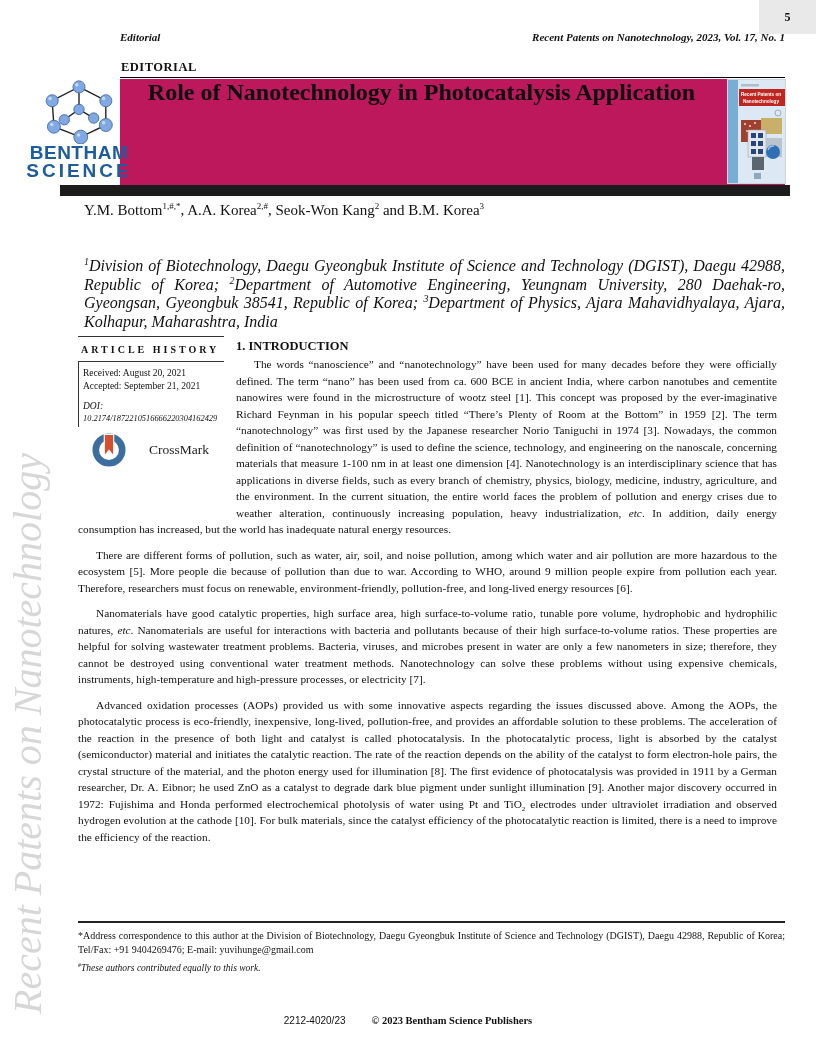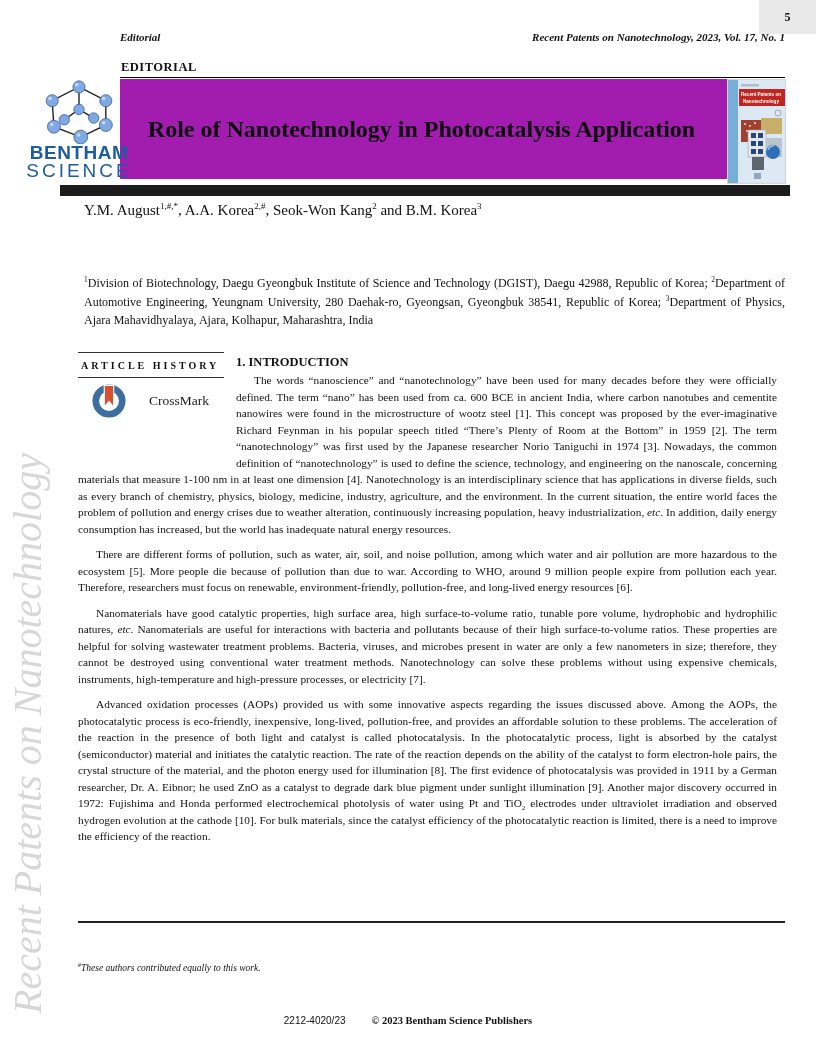--- a/index.html
+++ b/index.html
@@ -8,38 +8,38 @@
   sup{vertical-align:super;font-size:62%;line-height:0;}
   sub{vertical-align:sub;font-size:62%;line-height:0;}
   i{font-style:italic;}
 
   .pagenum-box{position:absolute;top:0;right:0;width:57px;height:34px;background:#e9e9e9;
         display:flex;align-items:center;justify-content:center;font-weight:bold;font-size:12px;}
   .running-head{position:absolute;top:31px;left:120px;width:665px;display:flex;
         justify-content:space-between;font-size:11px;font-weight:bold;font-style:italic;}
   .editorial-label{position:absolute;top:60px;left:121px;font-size:12.5px;font-weight:bold;letter-spacing:.5px;}
   .rule-under-editorial{position:absolute;top:77px;left:120px;width:665px;border-top:1.5px solid #000;}
-  .banner{position:absolute;top:79px;left:120px;width:665px;height:100px;background:#a21caf;
-        display:flex;align-items:center;}
+  .banner{position:absolute;top:79px;left:120px;width:665px;height:117px;background:#be185d;
+        display:flex;}
   .banner-title{width:100%;text-align:center;padding-right:62px;font-size:24px;font-weight:bold;color:#0d0d0d;}
 
   .bentham-logo{position:absolute;top:80px;left:26px;width:106px;text-align:center;}
   .bentham-logo svg{display:block;margin:0 auto;}
   .bl-line1{font-family:"Liberation Sans",sans-serif;font-weight:bold;font-size:19px;color:#1d5c9e;letter-spacing:.5px;line-height:18px;}
-  .bl-line2{font-family:"Liberation Sans",sans-serif;font-weight:normal;font-size:19px;color:#1d5c9e;letter-spacing:3px;line-height:18px;}
+  .bl-line2{font-family:"Liberation Sans",sans-serif;font-weight:bold;font-size:19px;color:#1d5c9e;letter-spacing:3px;line-height:18px;}
 
   .cover{position:absolute;top:80px;left:728px;width:57px;height:103px;box-shadow:0 0 0 1px #cfd6dc;}
   .black-bar{position:absolute;top:185px;left:60px;width:730px;height:11px;background:#1c1c1c;}
 
   .authors{position:absolute;top:202px;left:84px;width:701px;font-size:15px;}
   .authors sup{font-size:60%;}
-  .affiliations{position:absolute;top:274px;left:84px;width:701px;
-        font-size:12px;line-height:18.5px;text-align:justify;}
+  .affiliations{position:absolute;top:257px;left:84px;width:701px;font-style:italic;
+        font-size:16px;line-height:18.5px;text-align:justify;}
 
-  .body-area{position:absolute;top:352px;left:78px;width:707px;max-height:564px;overflow:hidden;}
+  .body-area{position:absolute;top:336px;left:78px;width:707px;max-height:564px;overflow:hidden;}
   .history{float:left;width:146px;margin:0 12px 46px 0;border-top:1.5px solid #333;}
   .ah-heading{font-size:10px;font-weight:bold;letter-spacing:3px;padding:7px 0 6px 3px;
         border-bottom:1px solid #333;}
   .ah-details{border-left:1px solid #333;padding:5px 0 2px 4px;font-size:9.5px;line-height:12.5px;}
   .ah-doi{margin-top:8px;font-style:italic;}
   .ah-doi-num{font-size:8.4px;}
   .crossmark{display:flex;align-items:center;gap:23px;margin:6px 0 0 14px;cursor:pointer;}
   .crossmark-label{font-size:13.5px;color:#1a1a1a;}
   .intro-heading{margin:0 0 2px 0;padding-top:3px;font-size:12.5px;font-weight:bold;}
   .body-area p{margin:0 8px 9px 0;font-size:11.3px;line-height:16.5px;text-align:justify;text-indent:18px;}
@@ -130,43 +130,52 @@
       <rect x="38" y="58" width="16" height="19" fill="#b9c4cf"></rect>
       <circle cx="45" cy="72" r="7" fill="#2f6fb5"></circle>
       <path d="M40,70 a6,6 0 0 1 6,-4" stroke="#9cc4e8" stroke-width="1.4" fill="none"></path>
       <rect x="24" y="77" width="12" height="13" fill="#5a6570"></rect>
       <rect x="26" y="93" width="7" height="6" fill="#8fa8c0"></rect>
     </svg>
   </div>
 
   <div class="black-bar"></div>
 
-  <div class="authors"><span>Y.M. August</span><sup>1,#,*</sup><span>, A.A. Korea</span><sup>2,#</sup><span>, Seok-Won Kang</span><sup>2</sup><span> and B.M. Korea</span><sup>3</sup></div>
+  <div class="authors"><span>Y.M. Bottom</span><sup>1,#,*</sup><span>, A.A. Korea</span><sup>2,#</sup><span>, Seok-Won Kang</span><sup>2</sup><span> and B.M. Korea</span><sup>3</sup></div>
   <div class="affiliations"><sup>1</sup><span>Division of Biotechnology, Daegu Gyeongbuk Institute of Science and Technology (DGIST), Daegu 42988, Republic of Korea; </span><sup>2</sup><span>Department of Automotive Engineering, Yeungnam University, 280 Daehak-ro, Gyeongsan, Gyeongbuk 38541, Republic of Korea; </span><sup>3</sup><span>Department of Physics, Ajara Mahavidhyalaya, Ajara, Kolhapur, Maharashtra, India</span></div>
 
   <div class="body-area">
     <aside class="history">
       <div class="ah-heading">ARTICLE HISTORY</div>
+      <div class="ah-details">
+        <div>Received: August 20, 2021</div>
+        <div>Accepted: September 21, 2021</div>
+        <div class="ah-doi">
+          <div>DOI:</div>
+          <div class="ah-doi-num">10.2174/1872210516666220304162429</div>
+        </div>
+      </div>
       <div class="crossmark">
         <svg width="34" height="34" viewBox="0 0 36 36">
           <circle cx="18" cy="18" r="14" fill="none" stroke="#3c6e9f" stroke-width="7"></circle>
           <path d="M13,1.5 h10 v23 l-5,-6 l-5,6 z" fill="#d5502f" stroke="#fff" stroke-width="1.2"></path>
         </svg>
         <span class="crossmark-label">CrossMark</span>
       </div>
     </aside>
 
     <h2 class="intro-heading">1. INTRODUCTION</h2>
     <p><span>The words “nanoscience” and “nanotechnology” have been used for many decades before they were officially defined. The term “nano” has been used from ca. 600 BCE in ancient India, where carbon nanotubes and cementite nanowires were found in the microstructure of wootz steel [1]. This concept was proposed by the ever-imaginative Richard Feynman in his popular speech titled “There’s Plenty of Room at the Bottom” in 1959 [2]. The term “nanotechnology” was first used by the Japanese researcher Norio Taniguchi in 1974 [3]. Nowadays, the common definition of “nanotechnology” is used to define the science, technology, and engineering on the nanoscale, concerning materials that measure 1-100 nm in at least one dimension [4]. Nanotechnology is an interdisciplinary science that has applications in diverse fields, such as every branch of chemistry, physics, biology, medicine, industry, agriculture, and the environment. In the current situation, the entire world faces the problem of pollution and energy crises due to weather alteration, continuously increasing population, heavy industrialization, </span><i>etc</i><span>. In addition, daily energy consumption has increased, but the world has inadequate natural energy resources.</span></p>
     <p><span>There are different forms of pollution, such as water, air, soil, and noise pollution, among which water and air pollution are more hazardous to the ecosystem [5]. More people die because of pollution than due to war. According to WHO, around 9 million people expire from pollution each year. Therefore, researchers must focus on renewable, environment-friendly, pollution-free, and long-lived energy resources [6].</span></p>
     <p><span>Nanomaterials have good catalytic properties, high surface area, high surface-to-volume ratio, tunable pore volume, hydrophobic and hydrophilic natures, </span><i>etc</i><span>. Nanomaterials are useful for interactions with bacteria and pollutants because of their high surface-to-volume ratios. These properties are helpful for solving wastewater treatment problems. Bacteria, viruses, and microbes present in water are only a few nanometers in size; therefore, they cannot be destroyed using conventional water treatment methods. Nanotechnology can solve these problems without using expensive chemicals, instruments, high-temperature and high-pressure processes, or electricity [7].</span></p>
     <p><span>Advanced oxidation processes (AOPs) provided us with some innovative aspects regarding the issues discussed above. Among the AOPs, the photocatalytic process is eco-friendly, inexpensive, long-lived, pollution-free, and provides an affordable solution to these problems. The acceleration of the reaction in the presence of both light and catalyst is called photocatalysis. In the photocatalytic process, light is absorbed by the catalyst (semiconductor) material and initiates the catalytic reaction. The rate of the reaction depends on the ability of the catalyst to form electron-hole pairs, the crystal structure of the material, and the photon energy used for illumination [8]. The first evidence of photocatalysis was provided in 1911 by a German researcher, Dr. A. Eibnor; he used ZnO as a catalyst to degrade dark blue pigment under sunlight illumination [9]. Another major discovery occurred in 1972: Fujishima and Honda performed electrochemical photolysis of water using Pt and TiO</span><sub>2</sub><span> electrodes under ultraviolet irradiation and observed hydrogen evolution at the cathode [10]. For bulk materials, since the catalyst efficiency of the photocatalytic reaction is limited, there is a need to improve the efficiency of the reaction.</span></p>
   </div>
 
   <div class="foot-rule"></div>
+  <div class="correspondence"><span>*Address correspondence to this author at the Division of Biotechnology, Daegu Gyeongbuk Institute of Science and Technology (DGIST), Daegu 42988, Republic of Korea; Tel/Fax: +91 9404269476; E-mail: yuvihunge@gmail.com</span></div>
   <div class="equal-note"><sup>#</sup><span>These authors contributed equally to this work.</span></div>
 
   <div class="footer-line">
     <span class="footer-issn">2212-4020/23</span>
     <span class="footer-copy">© 2023 Bentham Science Publishers</span>
   </div>
 
   <div class="watermark">Recent Patents on Nanotechnology</div>
 
 </div>

